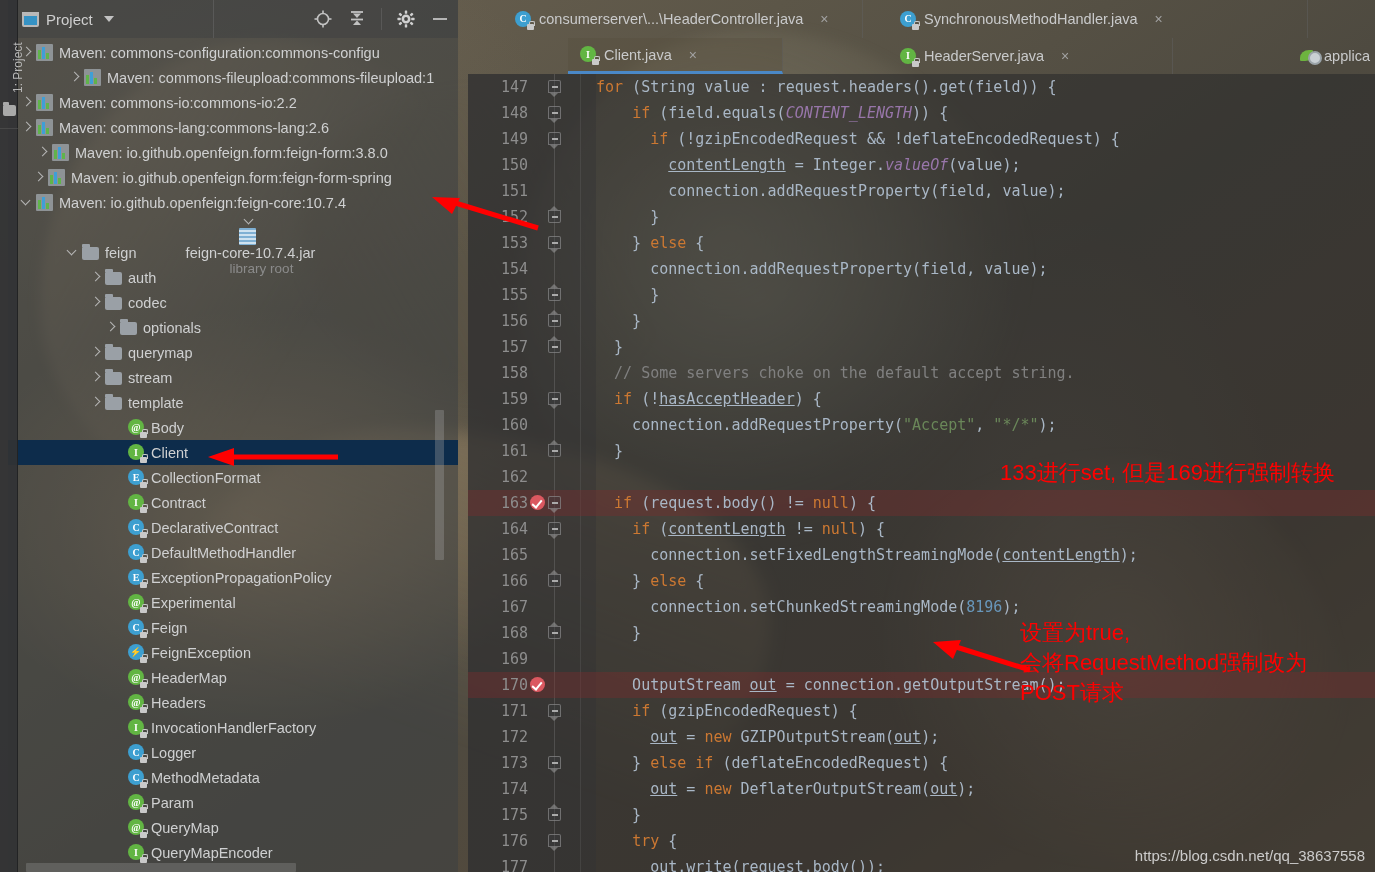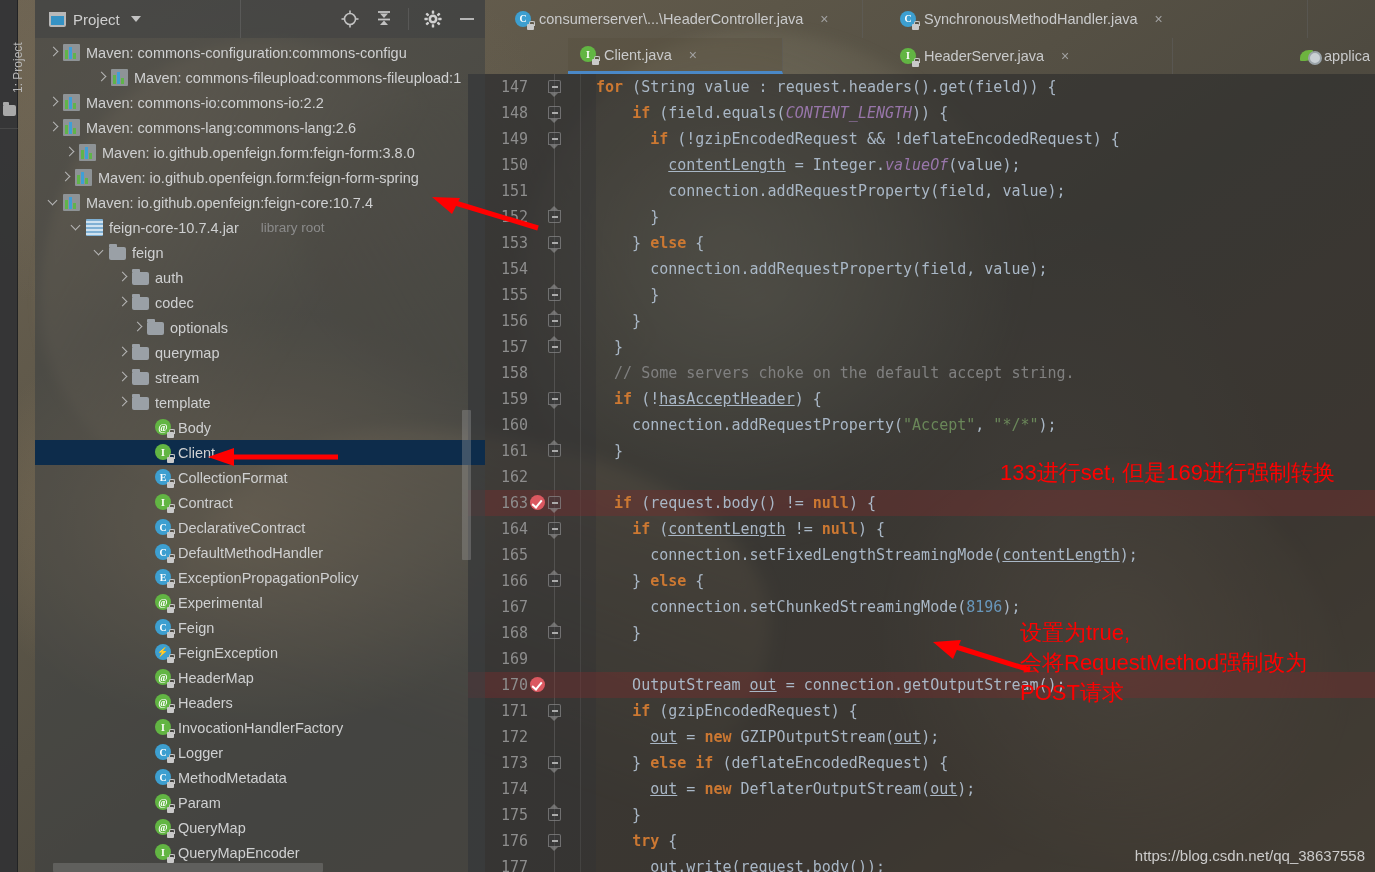--- a/index.html
+++ b/index.html
@@ -60,21 +60,21 @@
     content:''; position:absolute; left:0; top:-3px; width:6px; height:3px;
     background:#a9a9a9; border-radius:1px 1px 0 0;
   }
   .strip-sep{
     position:absolute; left:0; top:128px; width:18px; height:1px;
     background:rgba(90,90,90,.5);
   }
 
   
   .project-panel {
-    position:absolute; left:35px; top:0; width:450px; height:872px;
+    position:absolute; left:8px; top:0; width:450px; height:872px;
     background: rgba(60,63,65,0.55);
     z-index: 10;
   }
   .project-header {
     position:relative; height:38px;
     background: rgba(60,63,65,0.45);
     display:flex; align-items:center;
   }
   .ph-title { display:flex; align-items:center; gap:7px; padding-left:14px; }
   .ph-icon {
@@ -223,21 +223,21 @@
     border-left:4px solid transparent;border-right:4px solid transparent;border-top:4px solid rgba(150,150,150,.6);
     transform:translateX(-50%);
   }
   .fold.end:before{
     content:''; position:absolute; left:5px; top:-5px; width:0;height:0;
     border-left:4px solid transparent;border-right:4px solid transparent;border-bottom:4px solid rgba(150,150,150,.6);
     transform:translateX(-50%);
   }
 
   
-  .k  { color:#cc7832;font-weight:bold; }
+  .k  { color:#cc7832; }
   .s  { color:#6a8759; }
   .n  { color:#6897bb; }
   .c  { color:#808080; }
   .f  { color:#9876aa; font-style:italic; }
   .st { color:#9876aa; font-style:italic; }
   .u  { text-decoration: underline; }
 
   
   .annot {
     position:absolute; color:#ff0000; font-family:"Liberation Sans", sans-serif;
@@ -359,21 +359,21 @@
           </span>
           <span>Maven: io.github.openfeign.form:feign-form-spring</span>
         </div>
         <div class="row" style="padding-left: 12px;">
           <span class="arrow open"></span>
           <span class="ic ic-maven">
             <i></i>
           </span>
           <span>Maven: io.github.openfeign:feign-core:10.7.4</span>
         </div>
-        <div class="row" style="padding-left: 35px;">
+        <div class="row" style="padding-left: 35px; flex-direction: column;">
           <span class="arrow open"></span>
           <span class="ic ic-jar"></span>
           <span>feign-core-10.7.4.jar</span>
           <span class="label-sub">library root</span>
         </div>
         <div class="row" style="padding-left: 58px;">
           <span class="arrow open"></span>
           <span class="ic ic-folder"></span>
           <span>feign</span>
         </div>

